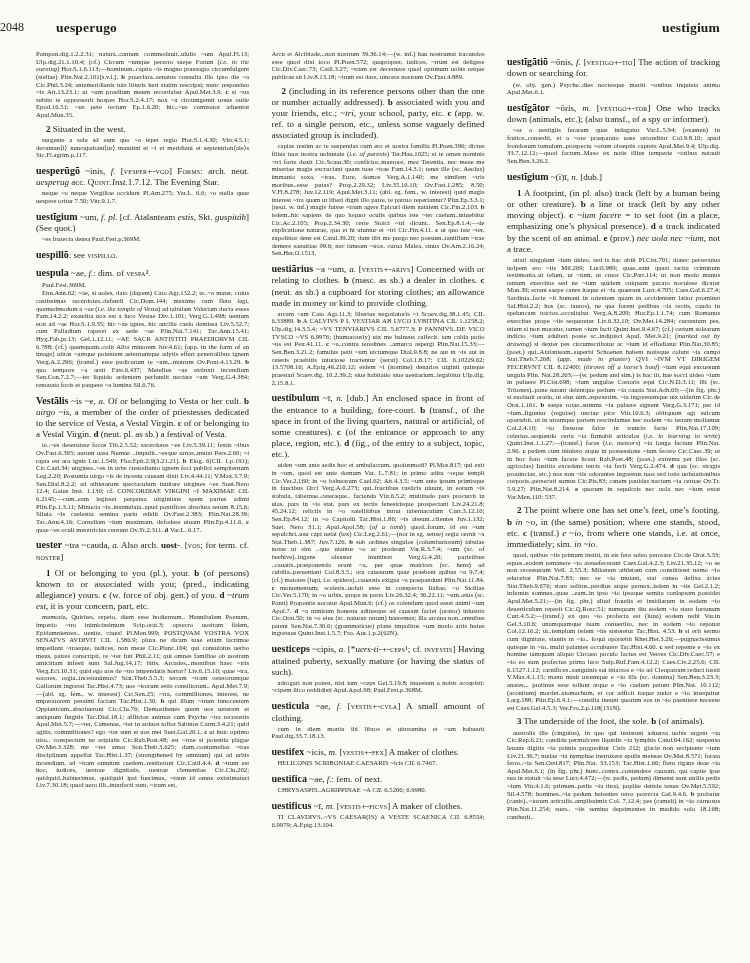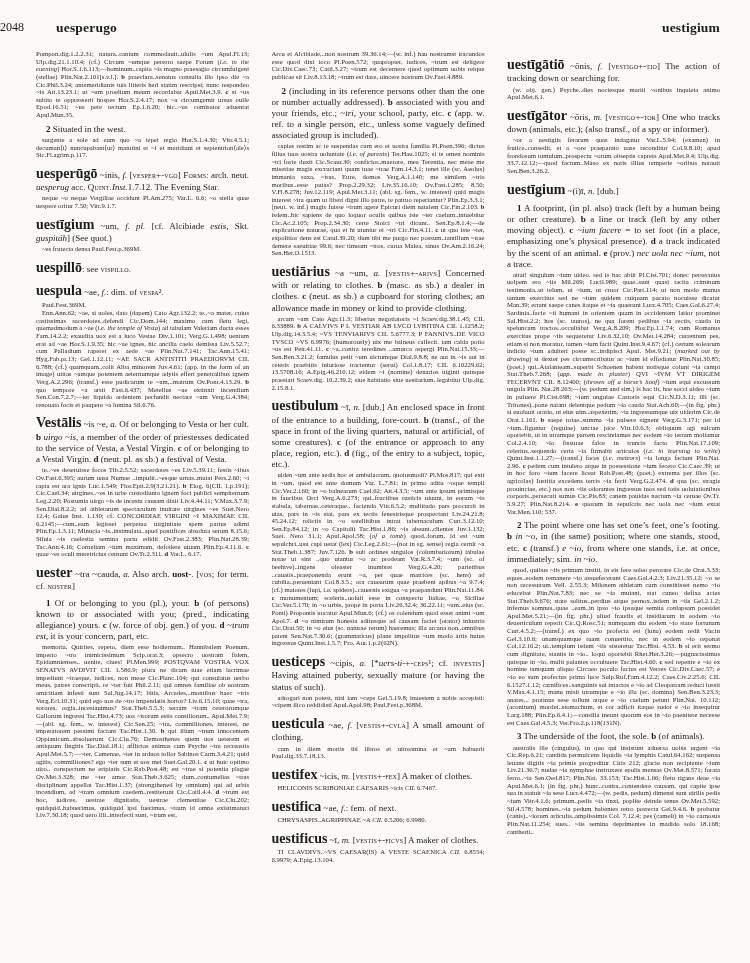--- a/index.html
+++ b/index.html
@@ -18,21 +18,21 @@
   .cols{
     display:flex;justify-content:space-between;
     padding:14px 30px 0 36px;
   }
   .col{
     width:213px;height:878px;overflow:hidden;
     text-align:justify;
   }
   .blk{margin:0;}
   .head{font-size:9px;line-height:1.24;margin-top:6px;}
-  .head .r-b:first-child{font-size:14px;}
+  .head .r-b:first-child{font-size:10px;}
   .sense{font-size:9px;line-height:1.24;margin-top:5px;text-indent:10px;}
   .cite{font-size:6.7px;line-height:1.14;color:#2b2b2b;text-indent:6px;margin-top:1px;}
   .noind{text-indent:0;margin-top:0;}
   .r-b{font-weight:bold;}
   .r-i{font-style:italic;}
   .r-sc{font-variant:small-caps;letter-spacing:.2px;}
 </style>
 </head>
 <body>
 
@@ -42,21 +42,21 @@
     <span class="pg">2048</span>
     <span class="hw">uestigium</span>
   </div>
   <div class="cols">
     <div class="col">
         <p class="blk cite noind"><span class="r-n">Pompon.dig.1.2.2.31; natura..cantum commodauit..ululis ~um Apul.Fl.13; Ulp.dig.21.1.10.4; (cf.) Circum ~umque pererro saepe Forum (</span><span class="r-i">i.e. in the euening</span><span class="r-n">) Hor.S.1.6.113;—hominum..capita ~is magno praesagio circumfulgent (stellae) Plin.Nat.2.101[s.v.l.]. </span><span class="r-b">b</span><span class="r-n"> praeclara..senatus consulta illo ipso die ~a Cic.Phil.3.24; antemeridianis tuis litteris heri statim rescripsi; nunc respondeo ~is Att.13.23.1; ut ~um proelium meum recordabar Apul.Met.3.9. </span><span class="r-b">c</span><span class="r-n"> si ~us subito te oppresserit hospes Hor.S.2.4.17; nox ~a circumgemit ursus ouile Epod.16.51; ~us pete tectum Ep.1.6.20; hic..~us comisator aduentat Apul.Mun.35.</span></p>
         <p class="blk sense"><span class="r-b">2</span><span class="r-n"> Situated in the west.</span></p>
         <p class="blk cite"><span class="r-n">surgente a sole ad eum quo ~a tepet regio Hor.S.1.4.30; Vitr.4.5.1; decuman⟨i⟩ nuncupabant⟨ur⟩ matutini et ~i et meridiani et septentrion⟨ale⟩s Sic.Fl.agrim.p.117.</span></p>
         <p class="blk head"><span class="r-b">uesperūgō</span><span class="r-n"> ~inis, </span><span class="r-i">f.</span><span class="r-n"> [</span><span class="r-sc">vesper</span><span class="r-n">+-</span><span class="r-sc">vgo</span><span class="r-n">] </span><span class="r-sc">Forms</span><span class="r-n">: arch. neut. </span><span class="r-i">uesperug</span><span class="r-n"> acc. </span><span class="r-sc">Quint.</span><span class="r-i">Inst.</span><span class="r-n">1.7.12. The Evening Star.</span></p>
         <p class="blk cite"><span class="r-n">neque ~o neque Vergiliae occidunt Pl.Am.275; Var.L. 6.6; ~o stella quae uespere oritur 7.50; Vitr.9.1.7.</span></p>
-        <p class="blk head"><span class="r-b">uestīgium</span><span class="r-n"> ~um, </span><span class="r-i">f. pl.</span><span class="r-n"> [cf. Alcibiade </span><span class="r-i">estis</span><span class="r-n">, Skt. </span><span class="r-i">guspitáh</span><span class="r-n">] (See quot.)</span></p>
+        <p class="blk head"><span class="r-b">uestīgium</span><span class="r-n"> ~um, </span><span class="r-i">f. pl.</span><span class="r-n"> [cf. Atalanteam </span><span class="r-i">estis</span><span class="r-n">, Skt. </span><span class="r-i">guspitáh</span><span class="r-n">] (See quot.)</span></p>
         <p class="blk cite"><span class="r-n">~es frutecta densa Paul.Fest.p.369M.</span></p>
         <p class="blk head"><span class="r-b">uespillō</span><span class="r-n">: see </span><span class="r-sc">vispillo</span><span class="r-n">.</span></p>
         <p class="blk head"><span class="r-b">uespula</span><span class="r-n"> ~ae, </span><span class="r-i">f.</span><span class="r-n">: dim. of </span><span class="r-sc">vespa</span><span class="r-n">².</span></p>
         <p class="blk cite"><span class="r-n">Paul.Fest.369M.</span></p>
         <p class="blk cite"><span class="r-n">Enn.Ann.62; ~ae, si uoles, dato (dapem) Cato Agr.132.2; te..~a mater, cuius castissimas sacerdotes..defendi Cic.Dom.144; maximo cum fletu legi, quemadmodum a ~ae (</span><span class="r-i">i.e. the temple of Vesta</span><span class="r-n">) ad tabulam Valeriam ducta esses Fam.14.2.2; exaudita uox est a luco Vestae Div.1.101; Verg.G.1.498; uentum erat ad ~ae Hor.S.1.9.35; hic ~ae ignes, hic ancilia caelo demissa Liv.5.52.7; cum Palladium raperet ex aede ~ae Plin.Nat.7.141; Tac.Ann.15.41; Hyg.Fab.pr.13; Gel.1.12.11; ~AE SACR ANTISTITI PRAEDIORVM CIL 6.788; (cf.) quamquam..colit Alba minorem Juv.4.61; (app. in the form of an image) uittas ~amque potentem aeternumque adytis effert penetralibus ignem Verg.A.2.296; (transf.) esse pudicarum te ~am,..matrum Ov.Pont.4.13.29. </span><span class="r-b">b</span><span class="r-n"> quo tempore ~a arsit Fast.6.437; Metellus ~ae extinxit incendium Sen.Con.7.2.7;—ter liquido ardentem perfundit nectare ~am Verg.G.4.384; renouata focis et paupere ~a lumina Sil.6.76.</span></p>
         <p class="blk head"><span class="r-b">Vestālis</span><span class="r-n"> ~is ~e, </span><span class="r-i">a.</span><span class="r-n"> Of or belonging to Vesta or her cult. </span><span class="r-b">b</span><span class="r-n"> </span><span class="r-i">uirgo ~is</span><span class="r-n">, a member of the order of priestesses dedicated to the service of Vesta, a Vestal Virgin. </span><span class="r-b">c</span><span class="r-n"> of or belonging to a Vestal Virgin. </span><span class="r-b">d</span><span class="r-n"> (neut. pl. as sb.) a festival of Vesta.</span></p>
         <p class="blk cite"><span class="r-n">te..~es deseruisse focos Tib.2.5.52; sacerdotes ~es Liv.5.39.11; festis ~ibus Ov.Fast.6.395; aurum uasa Numae ..impulit..~esque urnas..mutat Pers.2.60; ~i rapta est ara ignis Luc.1.549; Flor.Epit.2.9(3.21.21). </span><span class="r-b">b</span><span class="r-n"> Elog. 6(CIL 1.p.191); Cic.Cael.34; uirgines..~es in urbe custodiunto ignem foci publici sempiternum Leg.2.20; Postumia uirgo ~is de incestu causam dixit Liv.4.44.11; V.Max.3.7.9; Sen.Dial.8.2.2; ad athletarum spectaculum inuitare uirgines ~es Suet.Nero 12.4; Gaius Inst. 1.130; cf. CONCORDIAE VIRGINI ~I MAXIMAE CIL 6.2145;—cum..eam legisset perpetua uirginitate spem partus adimi Plin.Ep.1.3.11; Minucia ~is..insimulata..apud pontifices absoluta serum 8.15.6; Siluia ~is caelestia semina partu edidit Ov.Fast.2.383; Plin.Nat.28.39; Tac.Ann.4.16; Corneliam ~ium maximam, defodere uiuam Plin.Ep.4.11.6. </span><span class="r-b">c</span><span class="r-n"> quae ~es oculi meretricius cernunt Ov.Tr.2.311. </span><span class="r-b">d</span><span class="r-n"> Var.L. 6.17.</span></p>
         <p class="blk head"><span class="r-b">uester</span><span class="r-n"> ~tra ~cauda, </span><span class="r-i">a.</span><span class="r-n"> Also arch. </span><span class="r-b">uost-</span><span class="r-n">. [</span><span class="r-sc">vos</span><span class="r-n">; for term. cf. </span><span class="r-sc">noster</span><span class="r-n">]</span></p>
         <p class="blk sense"><span class="r-b">1</span><span class="r-n"> Of or belonging to you (pl.), your. </span><span class="r-b">b</span><span class="r-n"> (of persons) known to or associated with you; (pred., indicating allegiance) yours. </span><span class="r-b">c</span><span class="r-n"> (w. force of obj. gen.) of you. </span><span class="r-b">d</span><span class="r-n"> </span><span class="r-i">~trum est</span><span class="r-n">, it is your concern, part, etc.</span></p>
         <p class="blk cite"><span class="r-n">memoria, Quirites, repeto, diem esse hodiernum.. Hannibalem Poenum, imperio ~tro inimicissimum Scip.orat.3; opsecro uostram fidem, Epidamnienses.. uenite, ciues! Pl.Men.999; POSTQVAM VOSTRA VOX SENATVS AVDIVIT CIL 1.586.9; plura ne dicam tuae etiam lacrimae impediunt ~traeque, iudices, non meae Cic.Planc.104; qui consulatus uerbo meus, patres conscripti, re ~ter fuit Phil.2.11; qui omnes familiae ob uostram amicitiam infesti sunt Sal.Jug.14.17; bitis, Arcades,..montibus haec ~tris Verg.Ecl.10.31; quid ego uos de ~tro impendatis hortor? Liv.6.15.10; quae ~tra, sorores, orgia..incestauimus? Stat.Theb.5.5.3; terram ~tram ceterorumque Gallorum ingressi Tac.Hist.4.73; uos ~trorum estis consiliorum.. Apul.Met.7.9;—(abl. sg. fem., w. interest) Cic.Sen.25; ~tra, commilitones, interest, ne imperatorem pessimi faciant Tac.Hist.1.30. </span><span class="r-b">b</span><span class="r-n"> qui illum ~trum innocentem Oppianicum..absoluerunt Cic.Clu.76; Demosthenes quem uos ueterem et antiquum fingitis Tac.Dial.18.1; afflictas animas cum Psyche ~tra recreastis Apul.Met.5.7;—~ter, Camenae, ~ter in arduos tollor Sabinos Carm.3.4.21; quid agitis, commilitones? ego ~ter sum et uos mei Suet.Gal.20.1. </span><span class="r-b">c</span><span class="r-n"> ut huic optimo uiro.. conspectum ne eripiatis Cic.Rab.Post.48; est ~trae si potentia plagae Ov.Met.3.328; me ~ter amor Stat.Theb.3.625; dum..contumelias ~tras disciplinam appellat Tac.Hist.1.37; (strengthened by omnium) qui ad urbis incendium, ad ~tram omnium caedem..restiterunt Cic.Catil.4.4. </span><span class="r-b">d</span><span class="r-n"> ~trum est hoc, iudices, uestrae dignitatis, uestrae clementiae Cic.Clu.202; quidquid..habuerimus, quidquid ipsi fuerimus, ~trum id omne existimaturi Liv.7.30.18; quod uero illi..interfecti sunt, ~trum est,</span></p>

